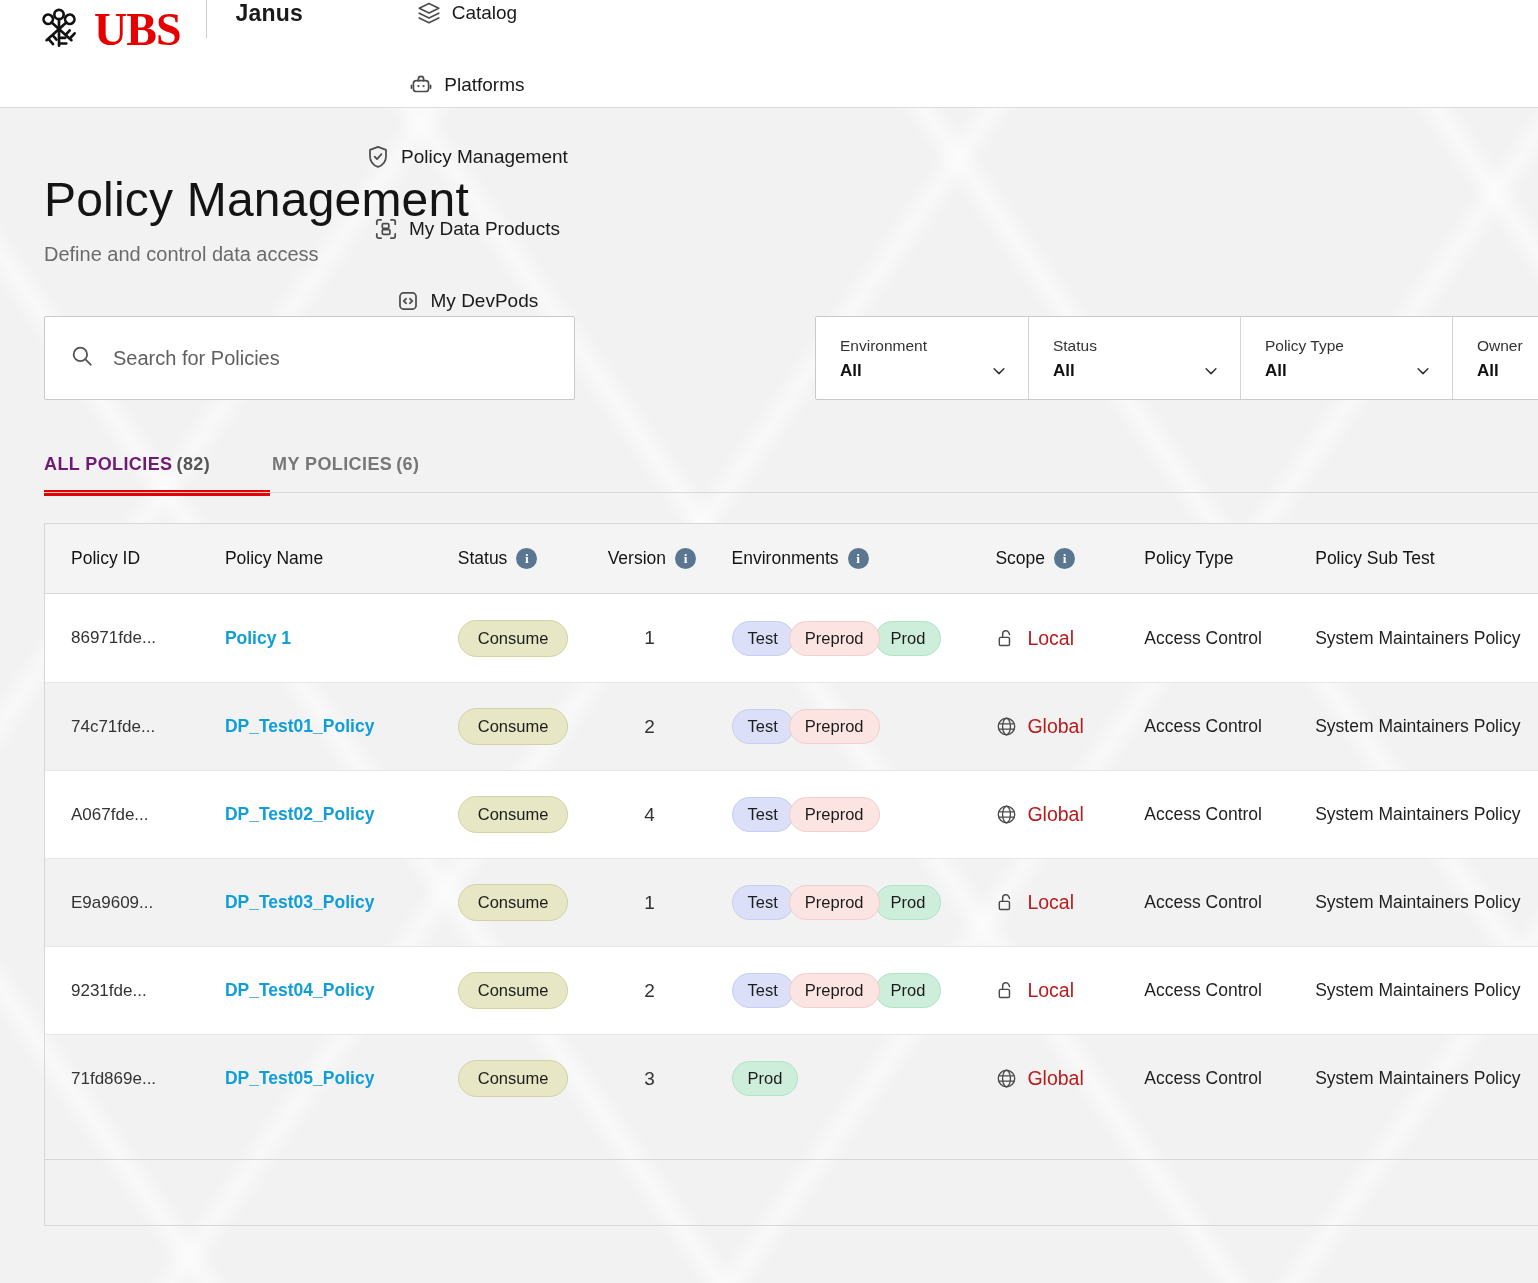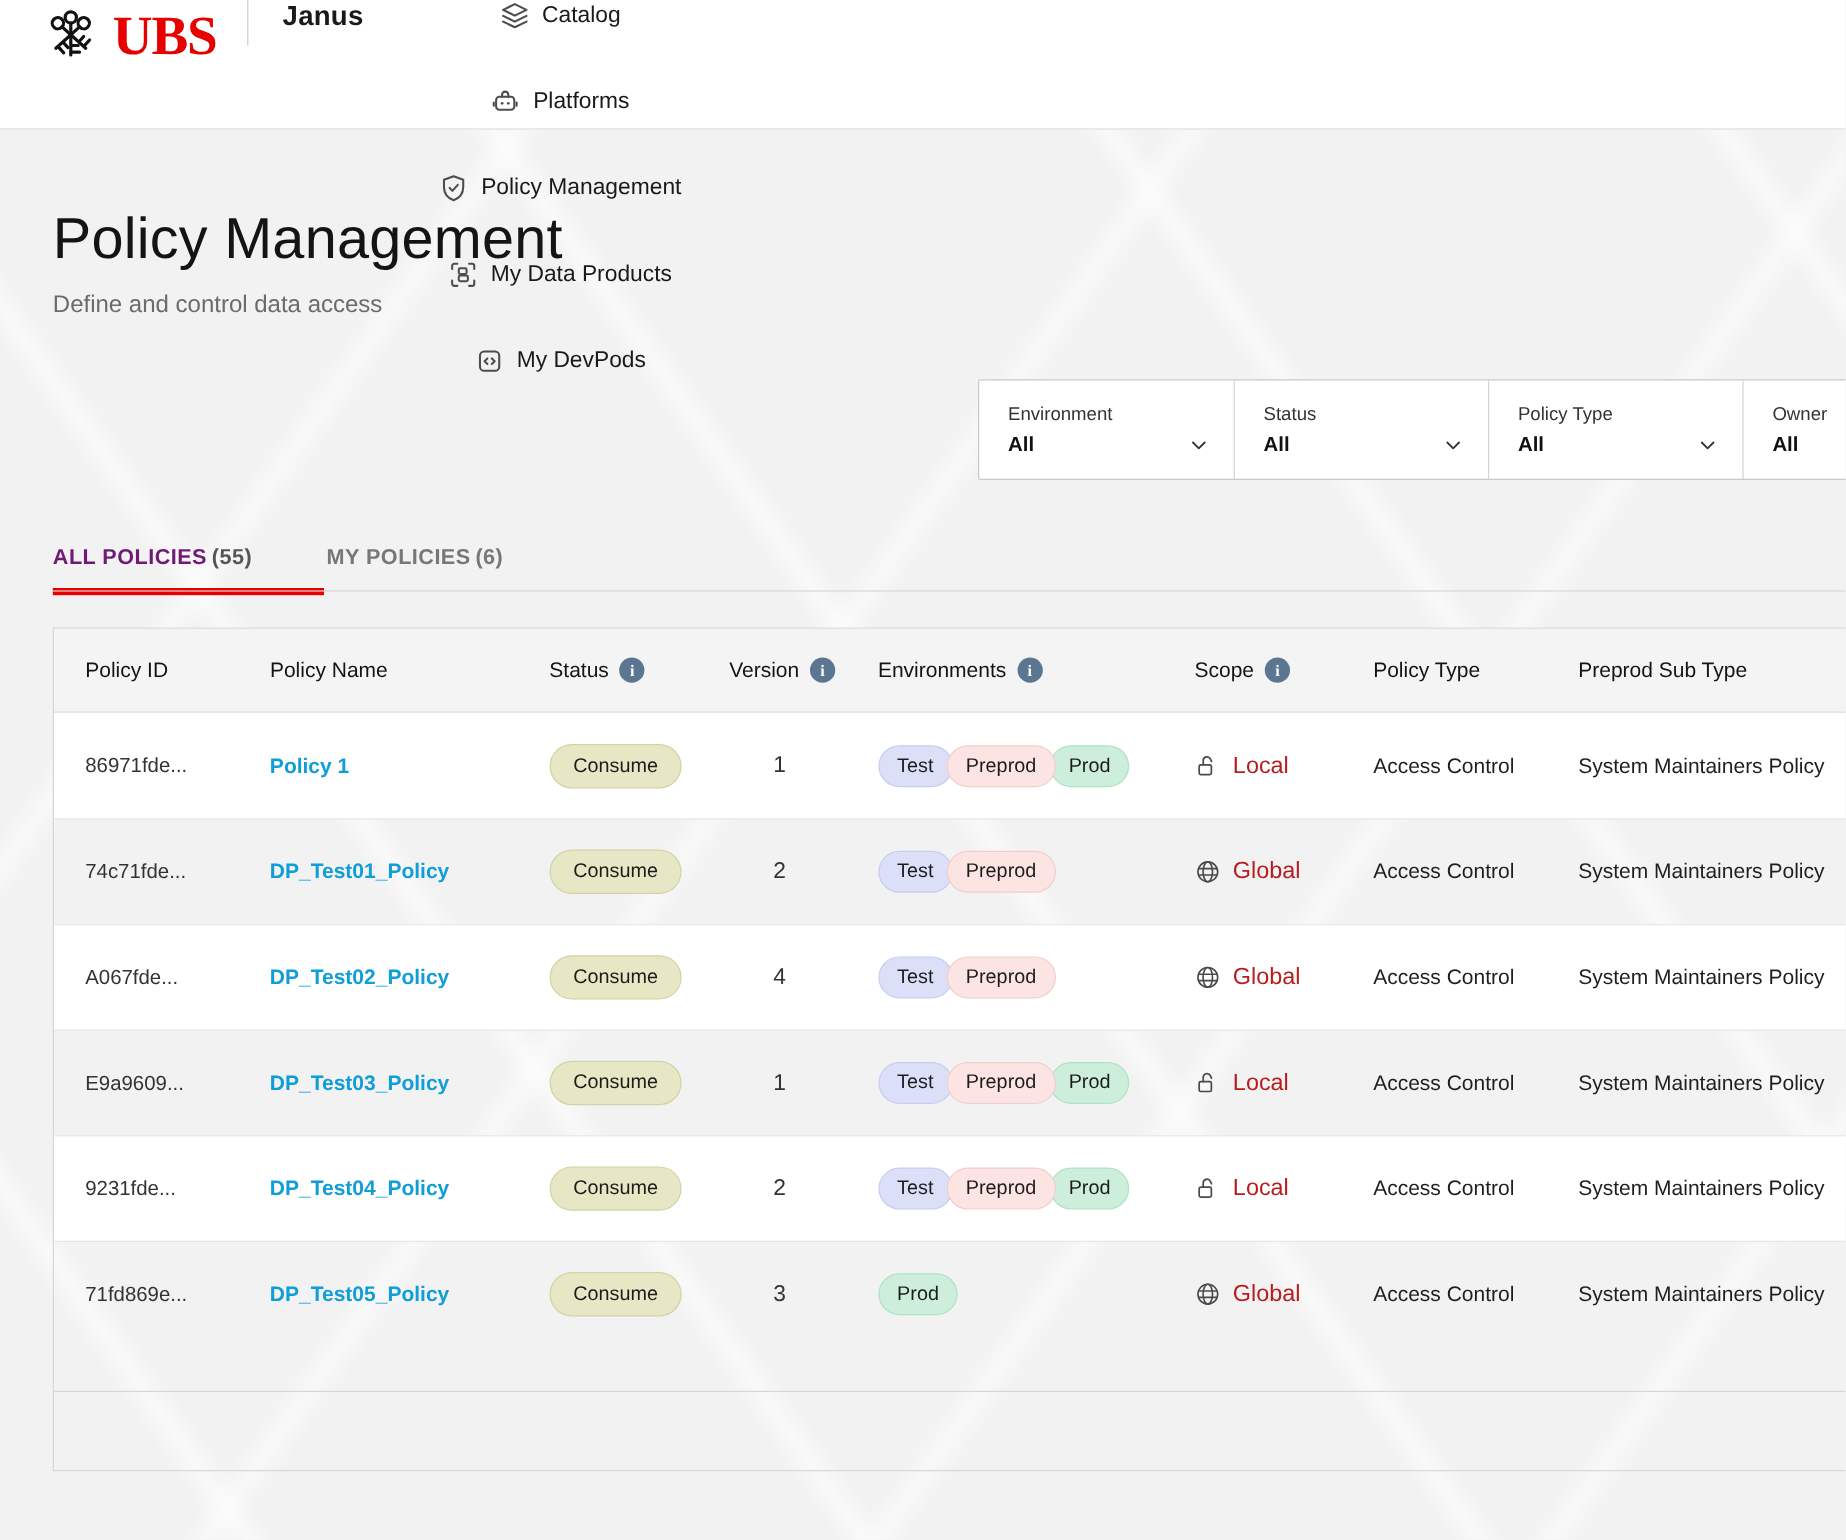--- a/index.html
+++ b/index.html
@@ -199,20 +199,27 @@
         <span class="nav-lb">My DevPods</span>
       </a>
     </nav>
 </header>
 
 <main class="content">
   <h1 class="page-title">Policy Management</h1>
   <p class="page-subtitle">Define and control data access</p>
 
   <div class="toolbar">
+    <div class="search-box">
+      <span class="search-ic"><svg viewBox="0 0 24 24" fill="none" stroke="currentColor" stroke-width="1.7" stroke-linecap="round">
+            <circle cx="10.5" cy="10.5" r="6.2"></circle>
+            <path d="M15.2 15.2 20 20"></path>
+          </svg></span>
+      <input type="text" placeholder="Search for Policies" style="">
+    </div>
     <div class="filter-box">
         <div class="filter-cell">
           <span class="filter-label">Environment</span>
           <span class="filter-value-row">
             <span class="filter-value">All</span>
             <span class="filter-chevron"><svg viewBox="0 0 24 24" fill="none" stroke="currentColor" stroke-width="2" stroke-linecap="round" stroke-linejoin="round">
                 <path d="M5.5 9 12 15.5 18.5 9"></path>
               </svg></span>
           </span>
         </div>
@@ -238,21 +245,21 @@
           <span class="filter-label">Owner</span>
           <span class="filter-value-row">
             <span class="filter-value">All</span>
           </span>
         </div>
       </div>
   </div>
 
   <div class="tabs">
     <div class="tabs-row">
-        <div class="tab active"><span class="tab-label">ALL POLICIES</span><span class="tab-label tab-count">(55)</span><span class="tab-underline"></span></div>
+        <div class="tab active"><span class="tab-label">ALL POLICIES</span><span class="tab-label tab-count">(82)</span><span class="tab-underline"></span></div>
         <div class="tab"><span class="tab-label">MY POLICIES</span><span class="tab-label tab-count">(6)</span><span class="tab-underline"></span></div>
       </div>
     <div class="tabs-baseline"></div>
   </div>
 
   <section class="table-wrap">
     <div class="t-row t-head">
         <div class="cell c0">
           <span>Policy ID</span>
         </div>
@@ -272,21 +279,21 @@
           <span class="info-icon">i</span>
         </div>
         <div class="cell c5">
           <span>Scope</span>
           <span class="info-icon">i</span>
         </div>
         <div class="cell c6">
           <span>Policy Type</span>
         </div>
         <div class="cell c7">
-          <span>Preprod  Sub Type</span>
+          <span>Policy  Sub Test</span>
         </div>
       </div>
     <div class="t-body">
         <div class="t-row">
     <div class="cell c0 cell-id">86971fde...</div>
     <div class="cell c1"><a class="policy-link">Policy 1</a></div>
     <div class="cell c2"><span class="pill status-pill">Consume</span></div>
     <div class="cell c3 cell-version">1</div>
     <div class="cell c4 env-cell">
             <span class="pill env-pill env-test">Test</span>

